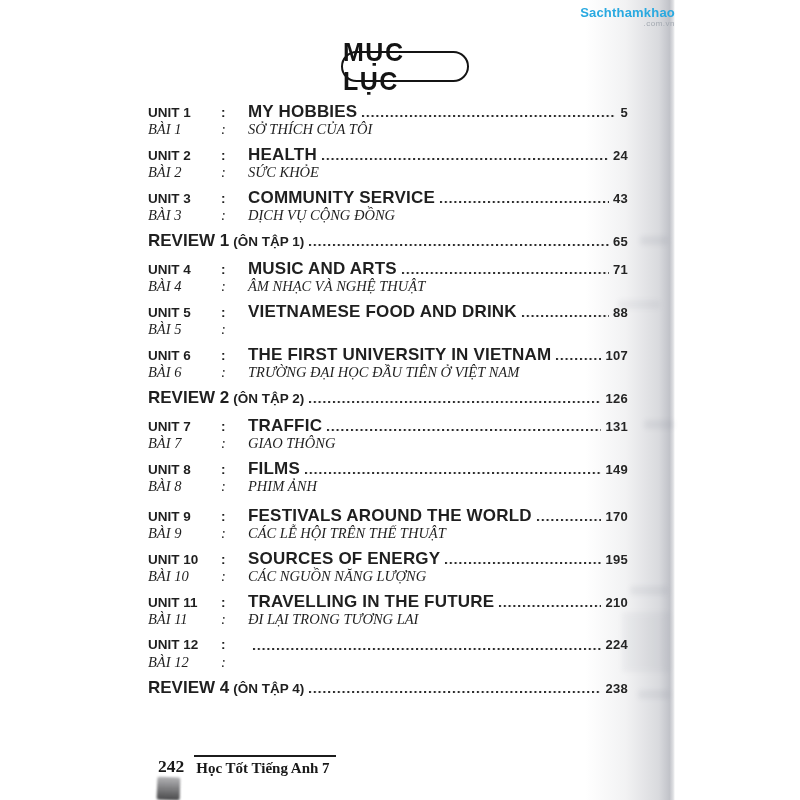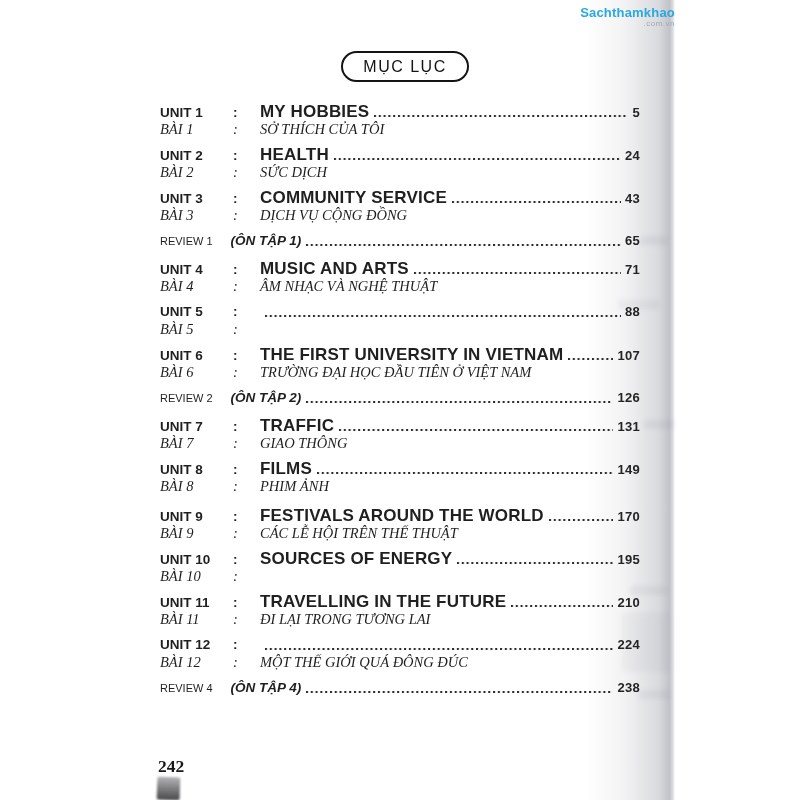--- a/index.html
+++ b/index.html
@@ -16,34 +16,34 @@
       rgba(255,255,255,0) 100%);}
   
   .bleed{position:absolute;background:#6a7080;filter:blur(2.5px);border-radius:3px;pointer-events:none;}
 
   .watermark{position:absolute;top:6px;right:125px;text-align:right;line-height:1;}
   .watermark .site{display:block;font-weight:bold;font-size:13px;letter-spacing:0.2px;color:#29a9e0;}
   .watermark .domain{display:block;font-size:8px;margin-top:1px;color:#a2a8b0;letter-spacing:0.5px;}
 
   .title-box{position:absolute;left:341px;top:51px;width:124px;height:27px;
     border:2.5px solid #141414;border-radius:16px;display:flex;align-items:center;justify-content:center;}
-  .title-box .t{font-weight:normal;font-size:16px;letter-spacing:1.5px;color:#141414;}
-
-  .toc{position:absolute;left:160px;top:104px;width:480px;}
+  .title-box .t{font-weight:bold;font-size:25px;letter-spacing:1.5px;color:#141414;}
+
+  .toc{position:absolute;left:148px;top:104px;width:480px;}
   .toc-block{margin-bottom:10px;}
   .toc-block.review{margin-bottom:13px;}
   .toc-block.gap{margin-top:14px;}
   .u-line,.b-line,.r-line{display:flex;align-items:baseline;height:15px;line-height:15px;white-space:nowrap;}
   .col-label{width:73px;flex:0 0 73px;font-weight:bold;font-size:13.5px;}
   .col-colon{width:27px;flex:0 0 27px;font-weight:bold;font-size:13.5px;}
   .u-title{font-weight:bold;font-size:17px;letter-spacing:0.2px;}
   .b-line{font-family:"Liberation Serif",serif;font-style:italic;font-size:14.5px;margin-top:3px;}
   .b-line .col-label,.b-line .col-colon{font-family:"Liberation Serif",serif;font-weight:normal;font-size:14.5px;}
-  .r-line .r-label{font-weight:normal;font-size:11px;}
-  .r-line .r-italic{font-weight:bold;font-style:italic;font-size:13.5px;margin-left:18px;}
+  .r-line .r-label{font-weight:bold;font-size:17px;}
+  .r-line .r-italic{font-weight:bold;font-size:13.5px;margin-left:4px;}
   .dots{flex:1 1 auto;align-self:flex-end;height:4px;margin:0 4px 1px 4px;
     background-image:radial-gradient(circle at 2px 2px,#2b2b2b 1.15px,rgba(0,0,0,0) 1.5px);
     background-size:4.8px 4px;background-repeat:repeat-x;background-position:left bottom;}
   .pnum{flex:0 0 auto;font-weight:bold;font-size:13px;letter-spacing:0.3px;color:#242424;}
 
   .footer{position:absolute;left:158px;top:755px;display:flex;align-items:flex-end;
     font-family:"Liberation Serif",serif;color:#181818;}
   .footer .pageno{font-weight:bold;font-size:17.5px;line-height:22px;margin-right:10px;}
   .footer .booktitle{font-weight:bold;font-size:15px;border-top:2px solid #1c1c1c;padding:3px 6px 0 2px;line-height:17px;}
   .smudge{position:absolute;left:157px;top:777px;width:23px;height:23px;
@@ -92,21 +92,21 @@
     <div class="u-line">
       <span class="col-label">UNIT 2</span>
       <span class="col-colon">:</span>
       <span class="u-title">HEALTH</span>
       <span class="dots"></span>
       <span class="pnum">24</span>
     </div>
     <div class="b-line">
       <span class="col-label">BÀI 2</span>
       <span class="col-colon">:</span>
-      <span class="b-title">SỨC DỊCH</span>
+      <span class="b-title">SỨC KHỎE</span>
     </div>
   </div>
       <div class="toc-block">
     <div class="u-line">
       <span class="col-label">UNIT 3</span>
       <span class="col-colon">:</span>
       <span class="u-title">COMMUNITY SERVICE</span>
       <span class="dots"></span>
       <span class="pnum">43</span>
     </div>
@@ -135,20 +135,21 @@
     <div class="b-line">
       <span class="col-label">BÀI 4</span>
       <span class="col-colon">:</span>
       <span class="b-title">ÂM NHẠC VÀ NGHỆ THUẬT</span>
     </div>
   </div>
       <div class="toc-block">
     <div class="u-line">
       <span class="col-label">UNIT 5</span>
       <span class="col-colon">:</span>
+      <span class="u-title">VIETNAMESE FOOD AND DRINK</span>
       <span class="dots"></span>
       <span class="pnum">88</span>
     </div>
     <div class="b-line">
       <span class="col-label">BÀI 5</span>
       <span class="col-colon">:</span>
     </div>
   </div>
       <div class="toc-block">
     <div class="u-line">
@@ -218,20 +219,21 @@
     <div class="u-line">
       <span class="col-label">UNIT 10</span>
       <span class="col-colon">:</span>
       <span class="u-title">SOURCES OF ENERGY</span>
       <span class="dots"></span>
       <span class="pnum">195</span>
     </div>
     <div class="b-line">
       <span class="col-label">BÀI 10</span>
       <span class="col-colon">:</span>
+      <span class="b-title">CÁC NGUỒN NĂNG LƯỢNG</span>
     </div>
   </div>
       <div class="toc-block">
     <div class="u-line">
       <span class="col-label">UNIT 11</span>
       <span class="col-colon">:</span>
       <span class="u-title">TRAVELLING IN THE FUTURE</span>
       <span class="dots"></span>
       <span class="pnum">210</span>
     </div>
@@ -244,31 +246,31 @@
       <div class="toc-block">
     <div class="u-line">
       <span class="col-label">UNIT 12</span>
       <span class="col-colon">:</span>
       <span class="dots"></span>
       <span class="pnum">224</span>
     </div>
     <div class="b-line">
       <span class="col-label">BÀI 12</span>
       <span class="col-colon">:</span>
-      <span class="b-title">MỘT THẾ GIỚI QUÁ ĐÔNG ĐÚC</span>
     </div>
   </div>
       <div class="toc-block review">
     <div class="r-line">
       <span class="r-label">REVIEW 4</span>
       <span class="r-italic">(ÔN TẬP 4)</span>
       <span class="dots"></span>
       <span class="pnum">238</span>
     </div>
   </div>
     </div>
 
   <div class="footer">
     <span class="pageno">242</span>
+    <span class="booktitle">Học Tốt Tiếng Anh 7</span>
   </div>
 
   <div class="smudge"></div>
 </div>
 
 </body></html>

